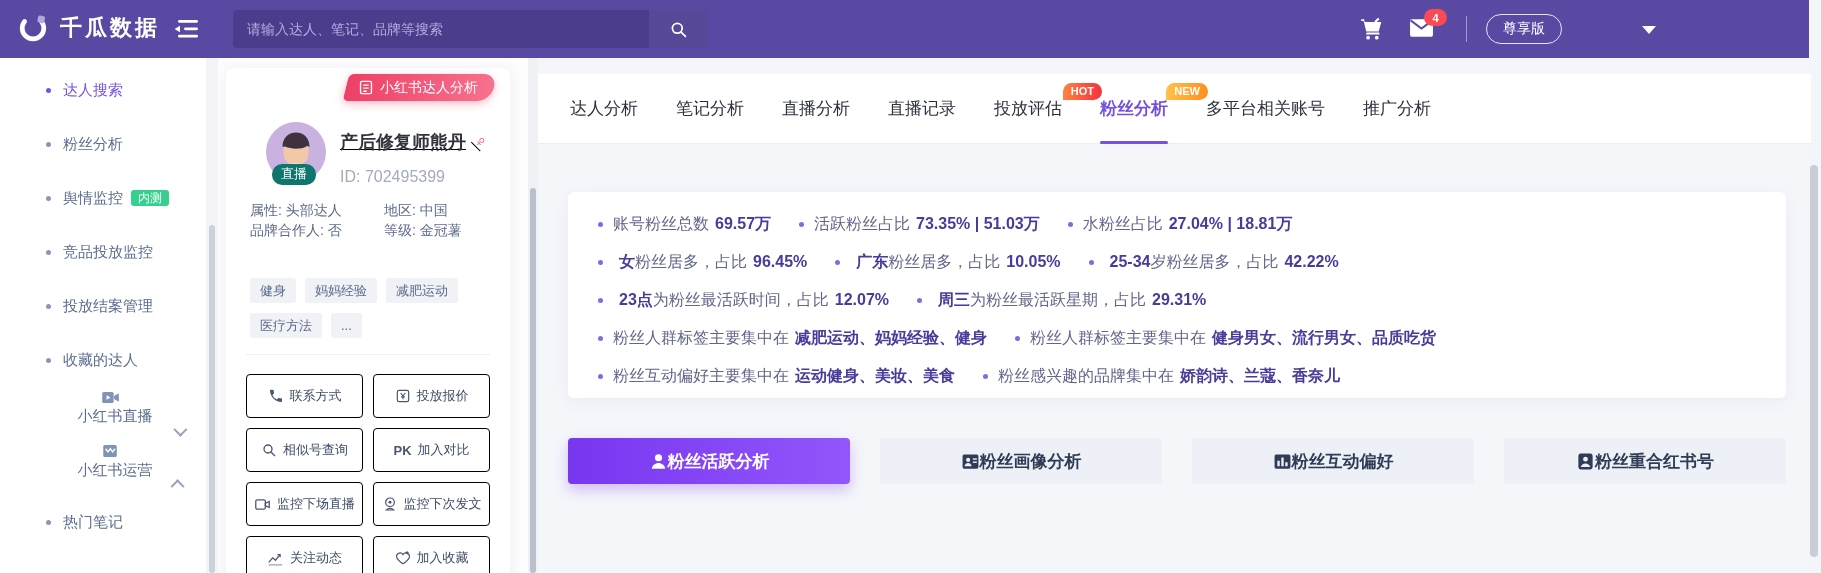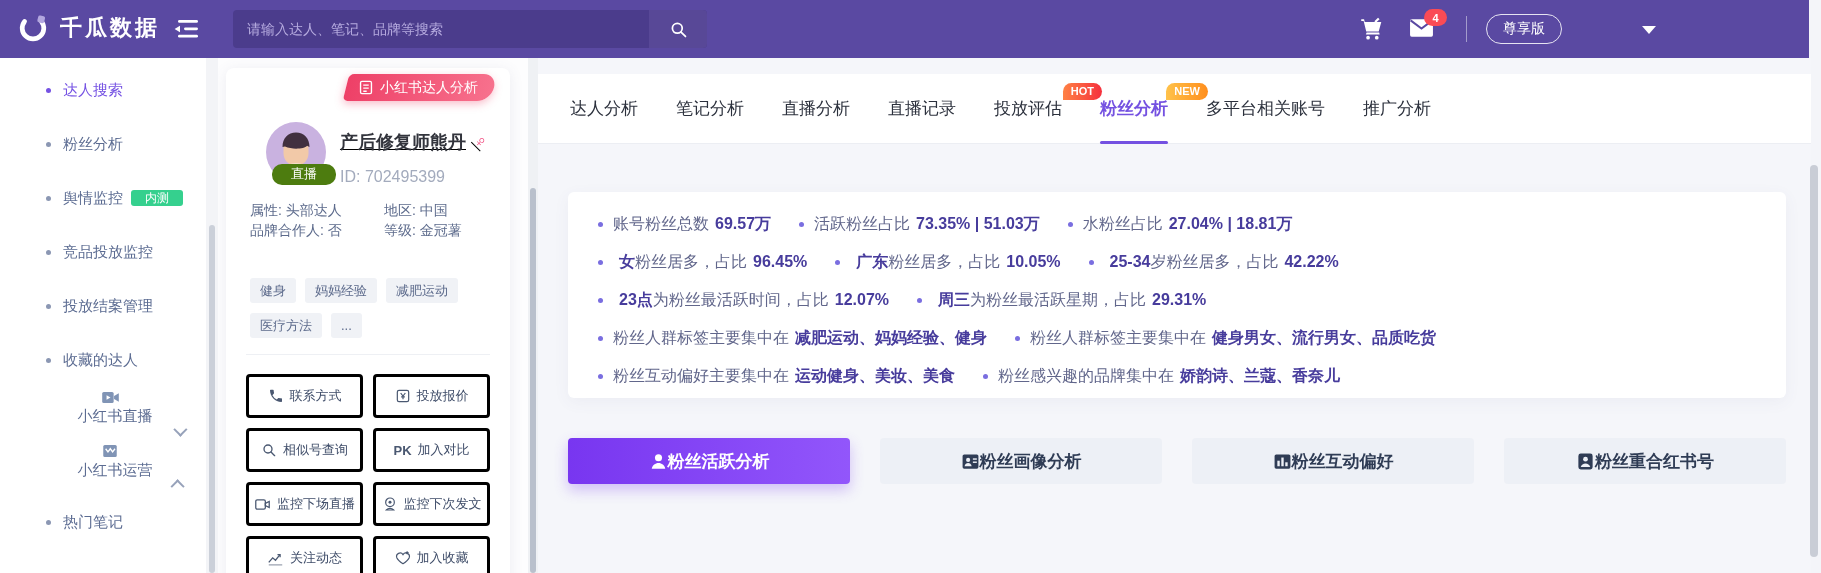--- a/index.html
+++ b/index.html
@@ -23,43 +23,43 @@
   
   .sidebar{position:absolute;left:0;top:58px;width:206px;bottom:0;background:#fff;padding-top:5px;box-sizing:border-box;}
   .side-item{height:54px;display:flex;align-items:center;font-size:15px;color:#5c6c92;cursor:pointer;box-sizing:border-box;}
   .side-item.sub{padding-left:46px;}
   .side-item.sub .s-label{position:relative;padding-left:0;}
   .side-item.sub::before{content:'';width:5px;height:5px;border-radius:50%;background:#8b97b3;margin-right:12px;flex:none;}
   .side-item.active{color:#7552e3;}
   .side-item.active::before{background:#7552e3;}
   .side-item.grp{padding-left:24px;flex-direction:column;}
   .g-ic{width:20px;height:20px;margin-right:9px;color:#8094b5;display:flex;align-items:center;}
-  .beta-badge{margin-left:8px;background:#35d08e;color:#fff;font-size:12px;border-radius:3px;padding:2px 14px;line-height:1;}
+  .beta-badge{margin-left:8px;background:#35d08e;color:#fff;font-size:12px;border-radius:3px;padding:2px 7px;line-height:1;}
   .chev{width:8px;height:8px;border-right:2px solid #97a2ba;border-bottom:2px solid #97a2ba;margin-left:auto;margin-right:22px;flex:none;}
   .chev.down{transform:rotate(45deg) translateY(-2px);}
   .chev.up{transform:rotate(-135deg) translateY(-2px);}
   .side-scroll-track{position:absolute;left:206px;top:58px;width:12px;bottom:0;background:#f3f4f7;}
   .side-scroll-thumb{position:absolute;left:209px;top:225px;width:6px;height:348px;border-radius:3px;background:#cbd0d9;cursor:grab;}
   
   .profile-panel{position:absolute;left:218px;top:58px;width:310px;bottom:0;background:#fdfdfe;overflow:hidden;}
   .card{position:absolute;left:8px;top:10px;width:284px;height:600px;background:#fff;border-radius:8px;box-shadow:0 2px 14px rgba(90,90,130,.10);box-sizing:border-box;}
   .ribbon{position:absolute;right:16px;top:6px;height:27px;background:linear-gradient(90deg,#ee4067,#f7718d);border-radius:5px 14px 14px 5px;transform:skewX(-14deg);box-shadow:0 3px 8px rgba(238,64,103,.35);}
   .rb-inner{display:flex;align-items:center;gap:7px;height:27px;padding:0 16px 0 13px;transform:skewX(14deg);color:#fff;font-size:14px;white-space:nowrap;}
   .avatar{position:absolute;left:40px;top:54px;width:60px;height:60px;border-radius:50%;overflow:hidden;}
-  .live-badge{position:absolute;left:46px;top:96px;background:#4d7c0f;color:#fff;font-size:13px;border-radius:10px;padding:2px 19px;line-height:1.3;cursor:pointer;}
+  .live-badge{position:absolute;left:46px;top:96px;background:#0f766e;color:#fff;font-size:13px;border-radius:10px;padding:2px 9px;line-height:1.3;cursor:pointer;}
   .name-row{position:absolute;left:114px;top:62px;display:flex;align-items:center;gap:8px;white-space:nowrap;text-decoration:underline;}
   .name{font-size:18px;font-weight:bold;color:#32343c;}
   .gender{color:#f0437a;font-weight:bold;font-size:17px;display:inline-block;transform:rotate(45deg);}
   .id-row{position:absolute;left:114px;top:100px;font-size:16px;color:#a3abbd;}
   .attrs{position:absolute;left:24px;top:134px;width:240px;display:grid;grid-template-columns:134px 1fr;row-gap:2px;font-size:14px;color:#5d6b8c;}
   .tags{position:absolute;left:24px;top:210px;width:238px;display:flex;flex-wrap:wrap;gap:10px 9px;}
   .tag{background:#f0f2f6;color:#5d6b8c;font-size:13px;border-radius:3px;padding:6px 10px;line-height:1;cursor:pointer;}
   .p-divider{position:absolute;left:20px;top:286px;width:244px;height:1px;background:#eef0f4;}
   .actions{position:absolute;left:20px;top:306px;width:244px;display:grid;grid-template-columns:1fr 1fr;gap:10px;}
-  .p-btn{height:44px;background:#fff;border:3px solid #000000;border-radius:4px;color:#3e4c68;font-size:13px;display:flex;align-items:center;justify-content:center;gap:6px;cursor:pointer;font-family:inherit;padding:0 2px;white-space:nowrap;}
+  .p-btn{height:44px;background:#fff;border:1px solid #000000;border-radius:4px;color:#3e4c68;font-size:13px;display:flex;align-items:center;justify-content:center;gap:6px;cursor:pointer;font-family:inherit;padding:0 2px;white-space:nowrap;}
   .b-ic{display:flex;align-items:center;color:#4a5871;flex:none;}
   .pk-text{font-size:13px;font-weight:bold;}
   .mid-scroll-track{position:absolute;left:528px;top:58px;width:10px;bottom:0;background:#eff1f4;}
   .mid-scroll-thumb{position:absolute;left:530px;top:188px;width:6px;bottom:0;border-radius:3px;background:#b9c0cc;cursor:grab;}
   
   .main{position:absolute;left:538px;top:58px;right:10px;bottom:0;background:#f5f6fa;}
   .tabs{margin-top:16px;height:70px;background:#fff;border-bottom:1px solid #eceef3;display:flex;align-items:stretch;padding-left:32px;gap:38px;box-sizing:border-box;}
   .tab{position:relative;display:flex;align-items:center;font-size:17px;color:#2c313d;cursor:pointer;white-space:nowrap;}
   .tab.active{color:#7451e1;font-weight:bold;}
   .tab.active::after{content:'';position:absolute;left:0;right:0;bottom:-1px;height:3px;background:#7451e1;border-radius:2px;}

